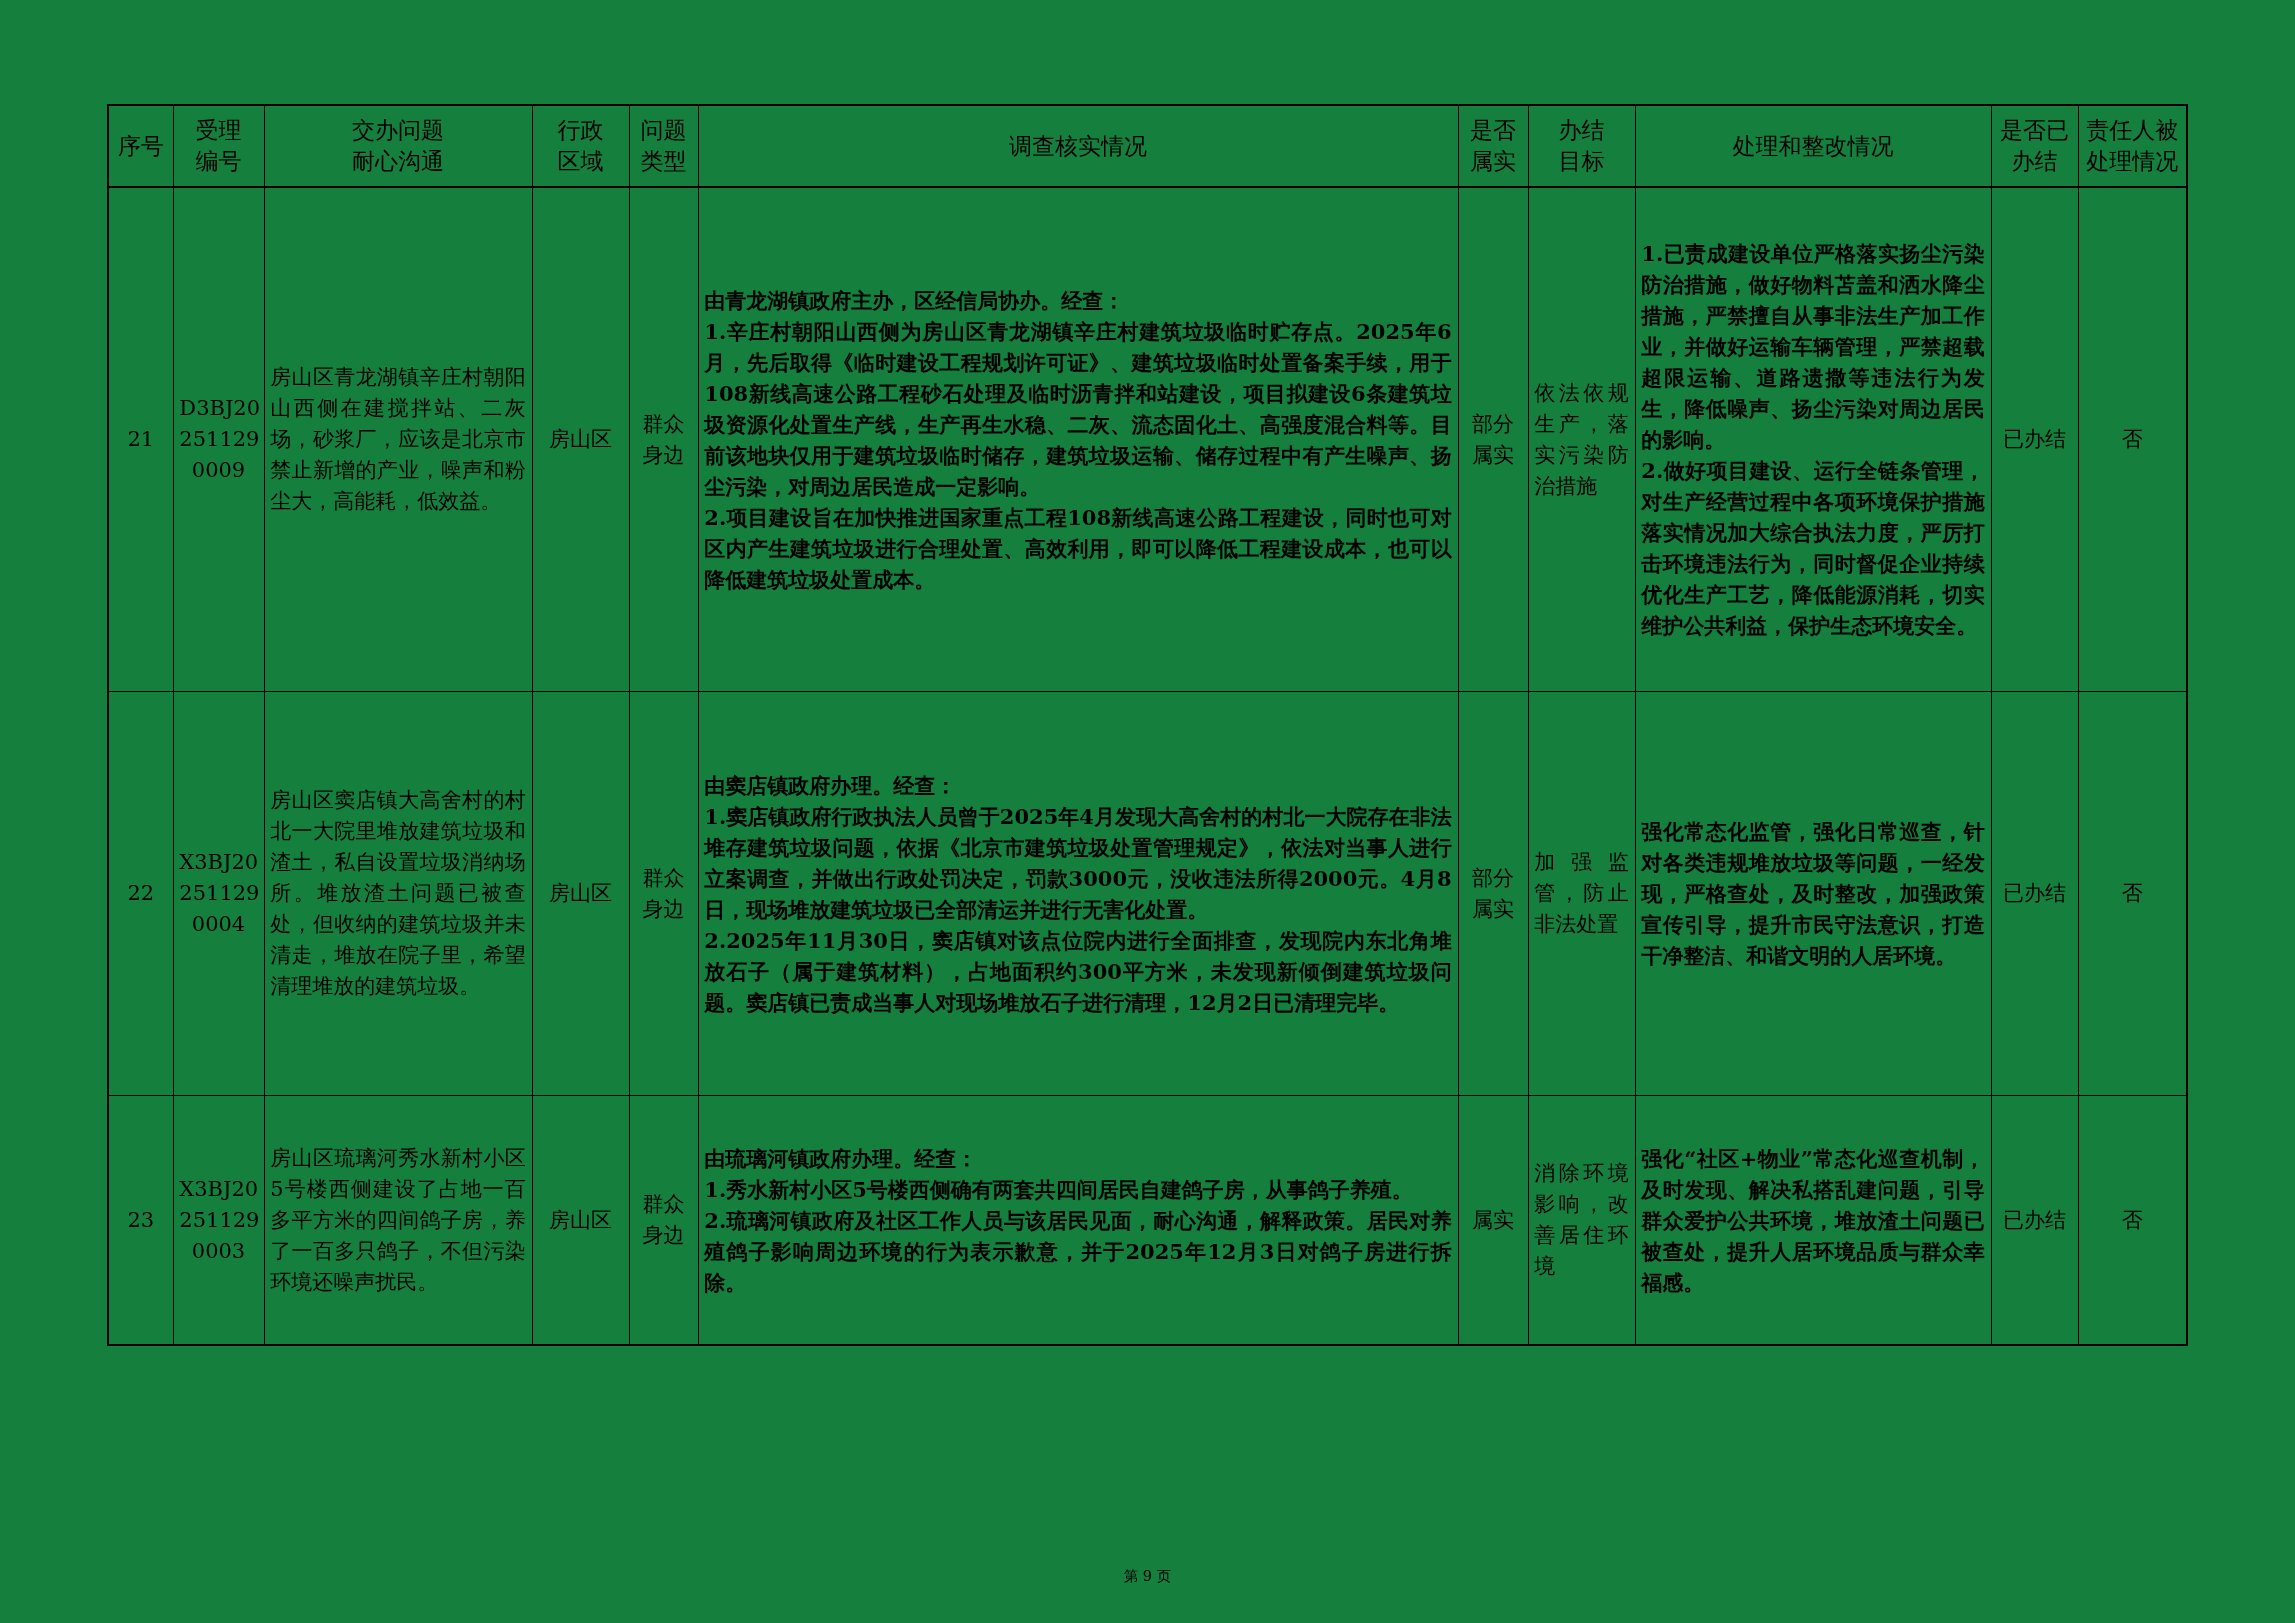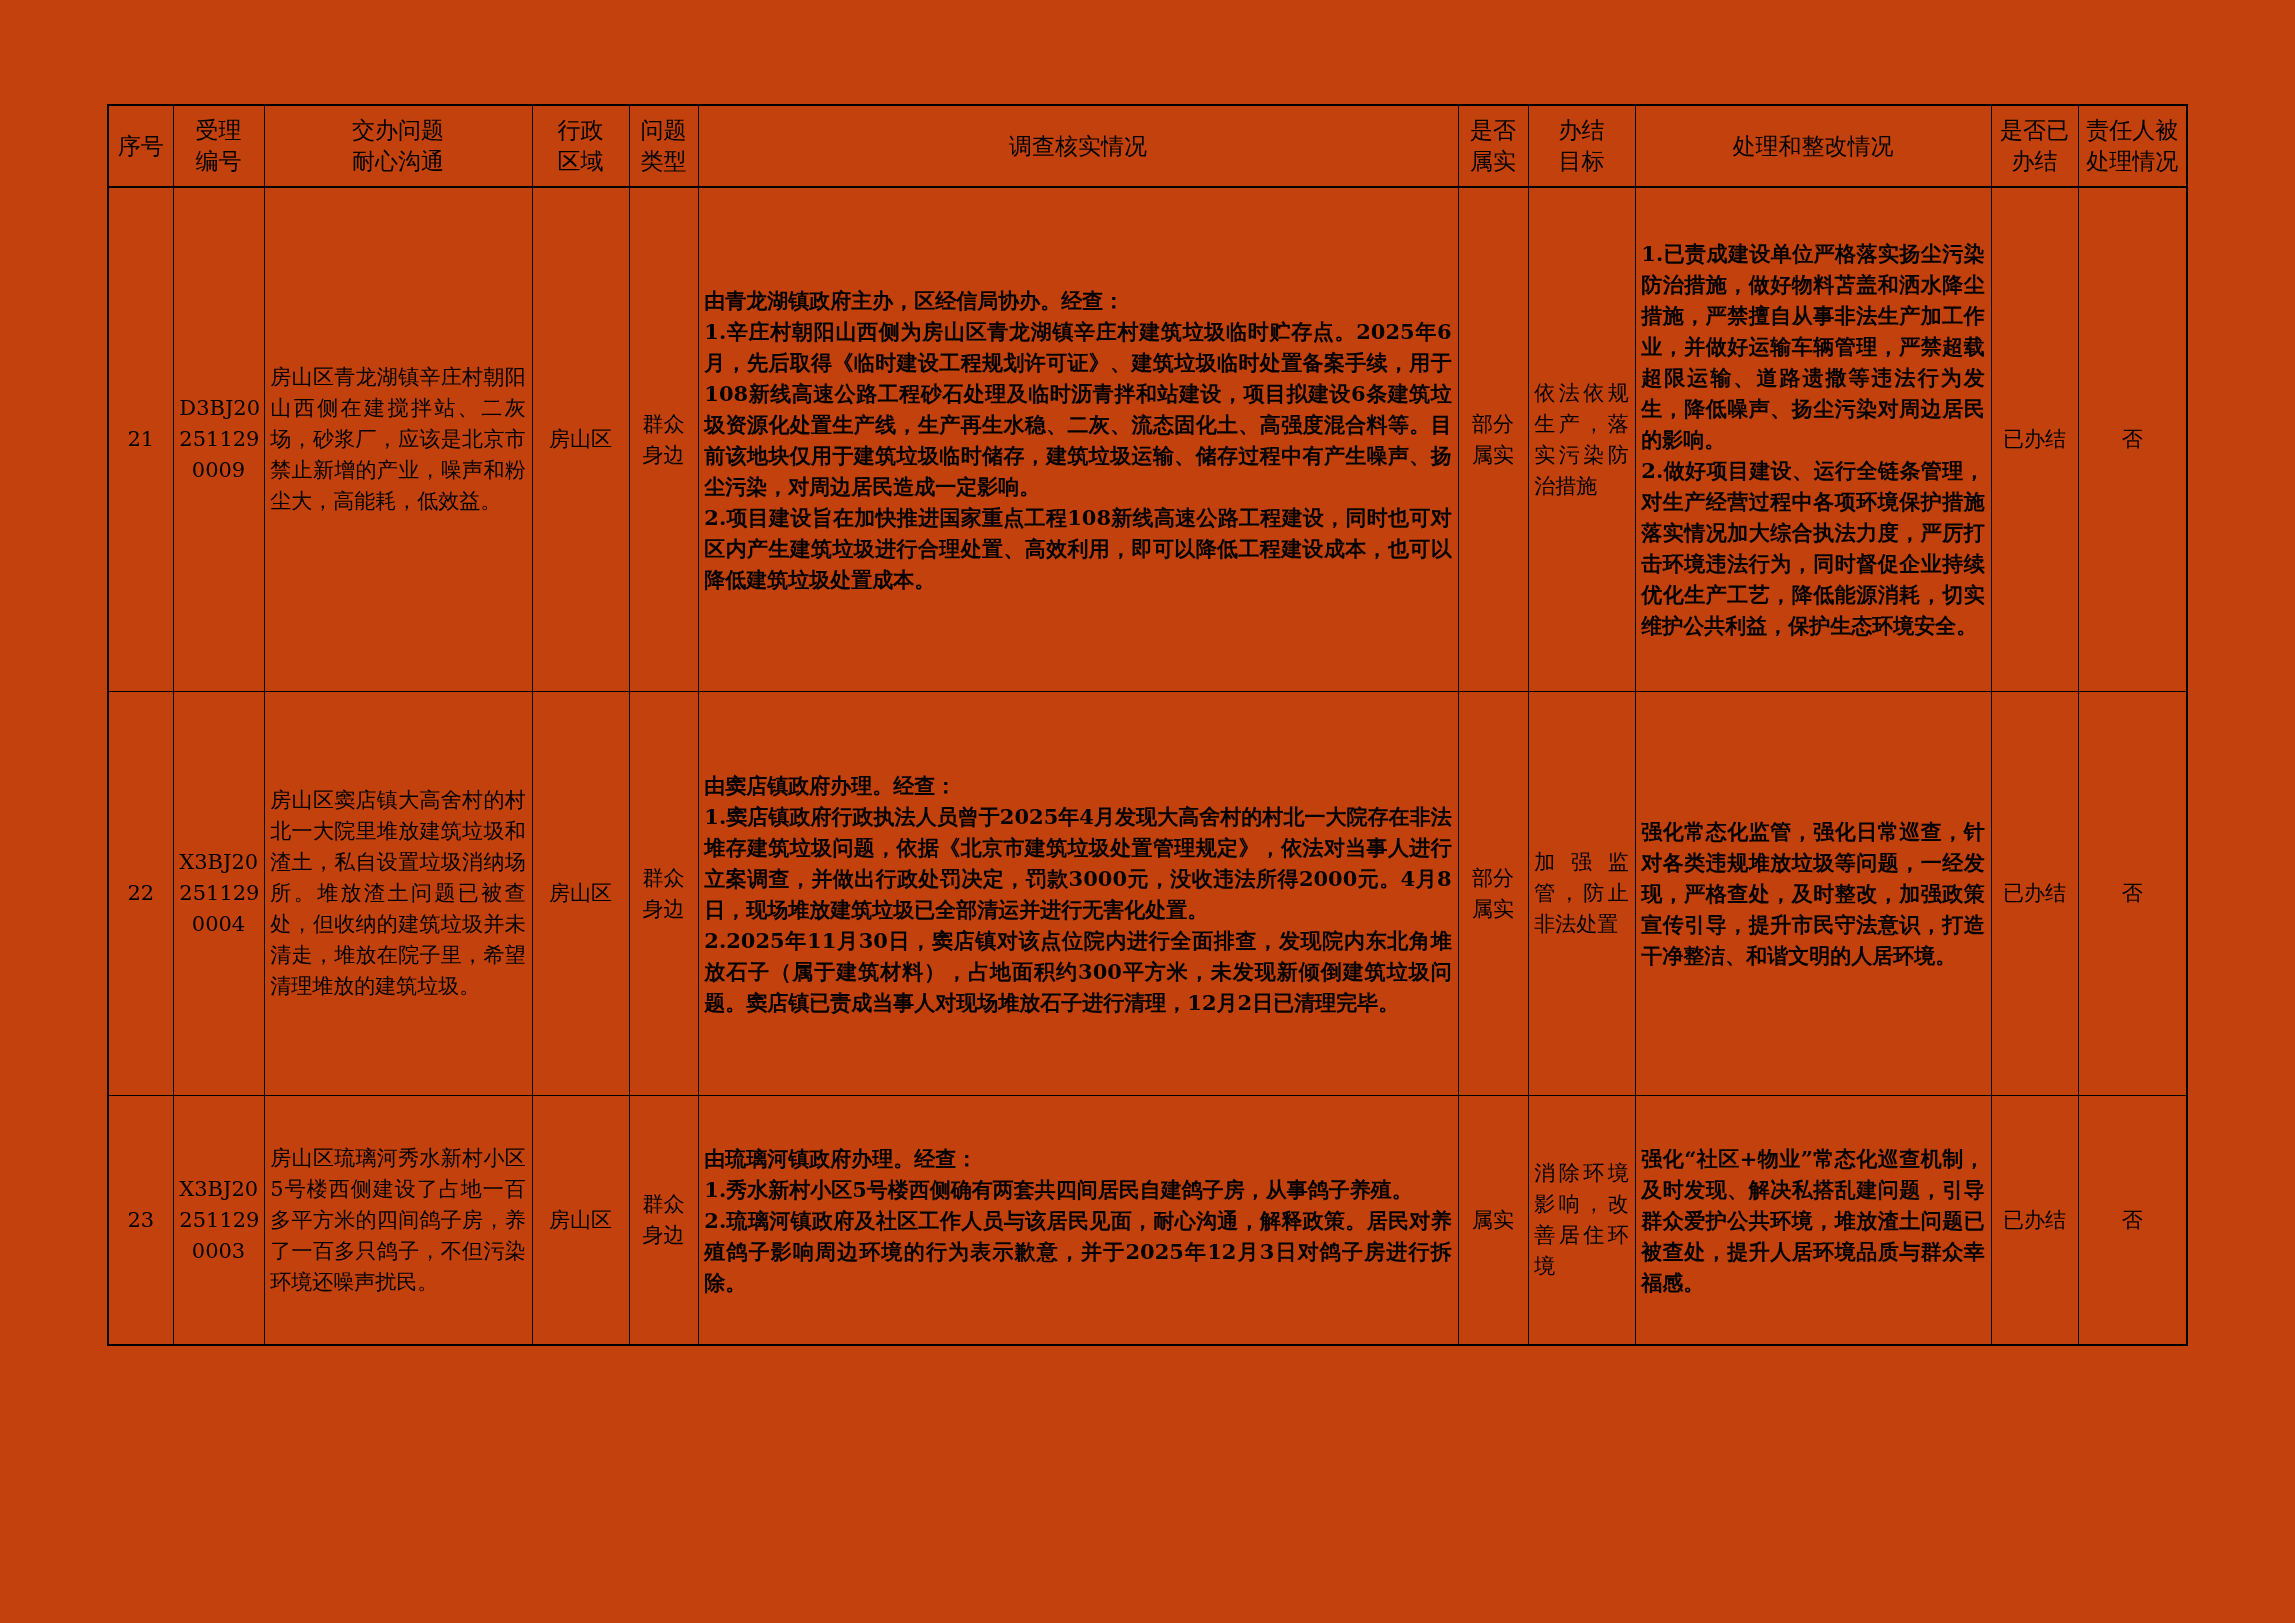--- a/index.html
+++ b/index.html
@@ -1,18 +1,18 @@
 <!DOCTYPE html>
 <html style="font-size:7.7px"><head>
 <meta charset="utf-8">
 <style>
   html, body { margin: 0; padding: 0; background: #ffffff; }
   body { width: 2295px; height: 1623px; position: relative; overflow: hidden;
          font-family: "DejaVu Serif", "Liberation Serif", serif; color: #000; }
-  .page { position: absolute; left: 0; top: 0; width: 2295px; height: 1623px; background: #c2410c; }
+  .page { position: absolute; left: 0; top: 0; width: 2295px; height: 1623px; background: #15803d; }
   table.grid {
     position: absolute; left: 107px; top: 104px;
     width: 2079px; border-collapse: collapse; table-layout: fixed;
     border: 2.9px solid #000;
   }
   table.grid td, table.grid th {
     border: 1.4px solid #000; padding: 0 5.8px; vertical-align: middle;
     font-size: 21px; line-height: 31px; font-weight: normal;
   }
   table.grid thead th {
@@ -165,14 +165,15 @@
         <td class="j">消除环境影响，改善居住环境</td>
         <td class="j">
           <span class="para">强化“社区+物业”常态化巡查机制，及时发现、解决私搭乱建问题，引导群众爱护公共环境，堆放渣土问题已被查处，提升人居环境品质与群众幸福感。</span>
         </td>
         <td class="c">已办结</td>
         <td class="c">否</td>
       </tr>
     </tbody>
   </table>
 
+  <div class="footer">第 9 页</div>
 </div>
 
 
 </body></html>

